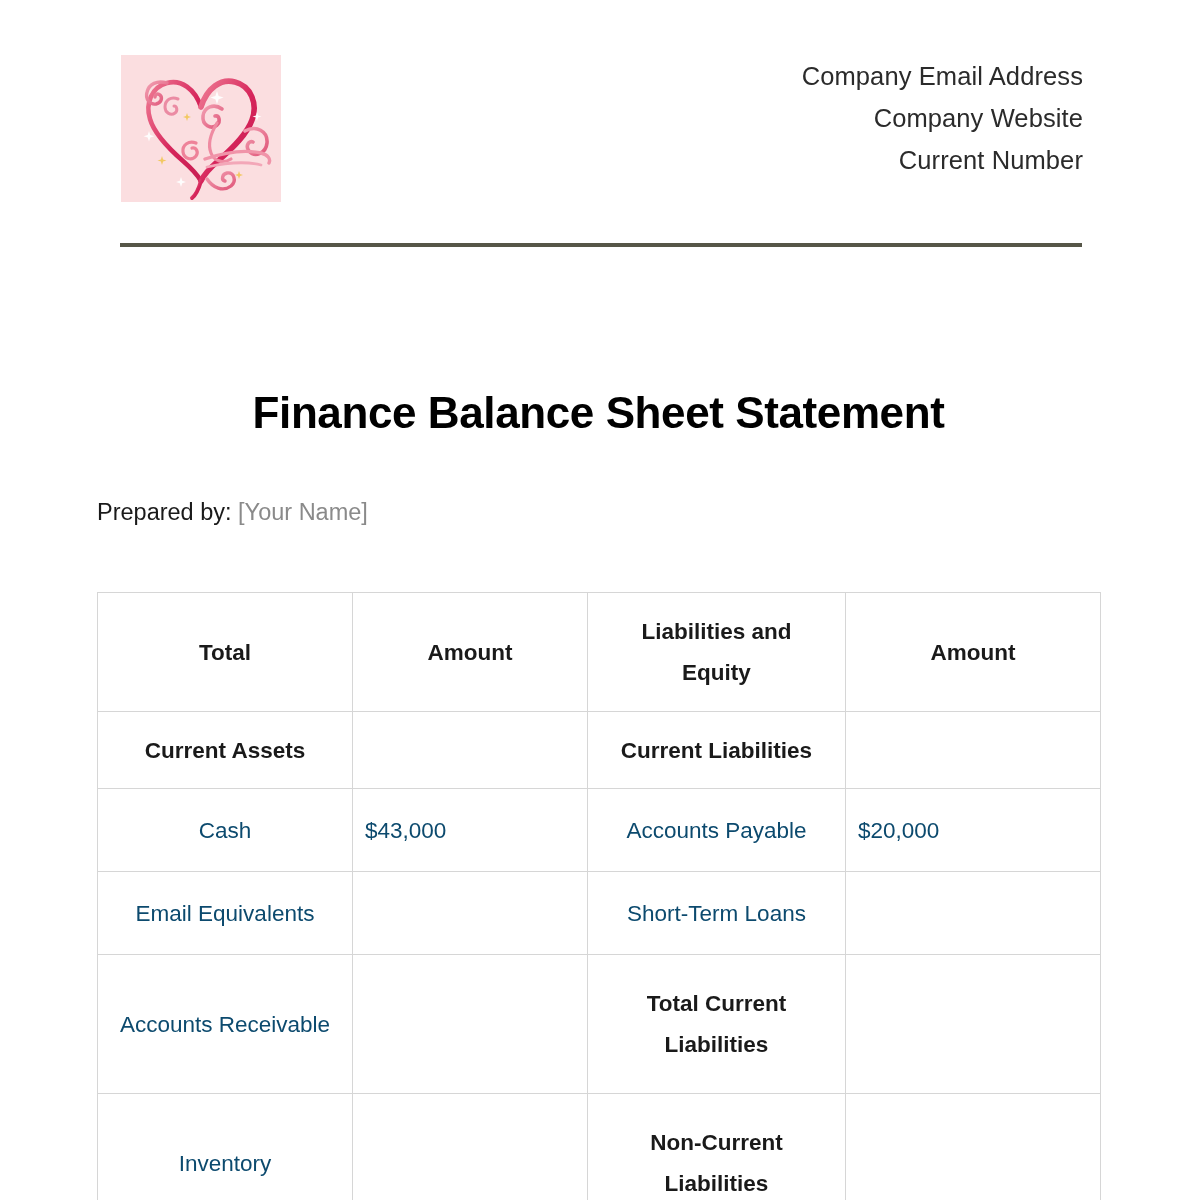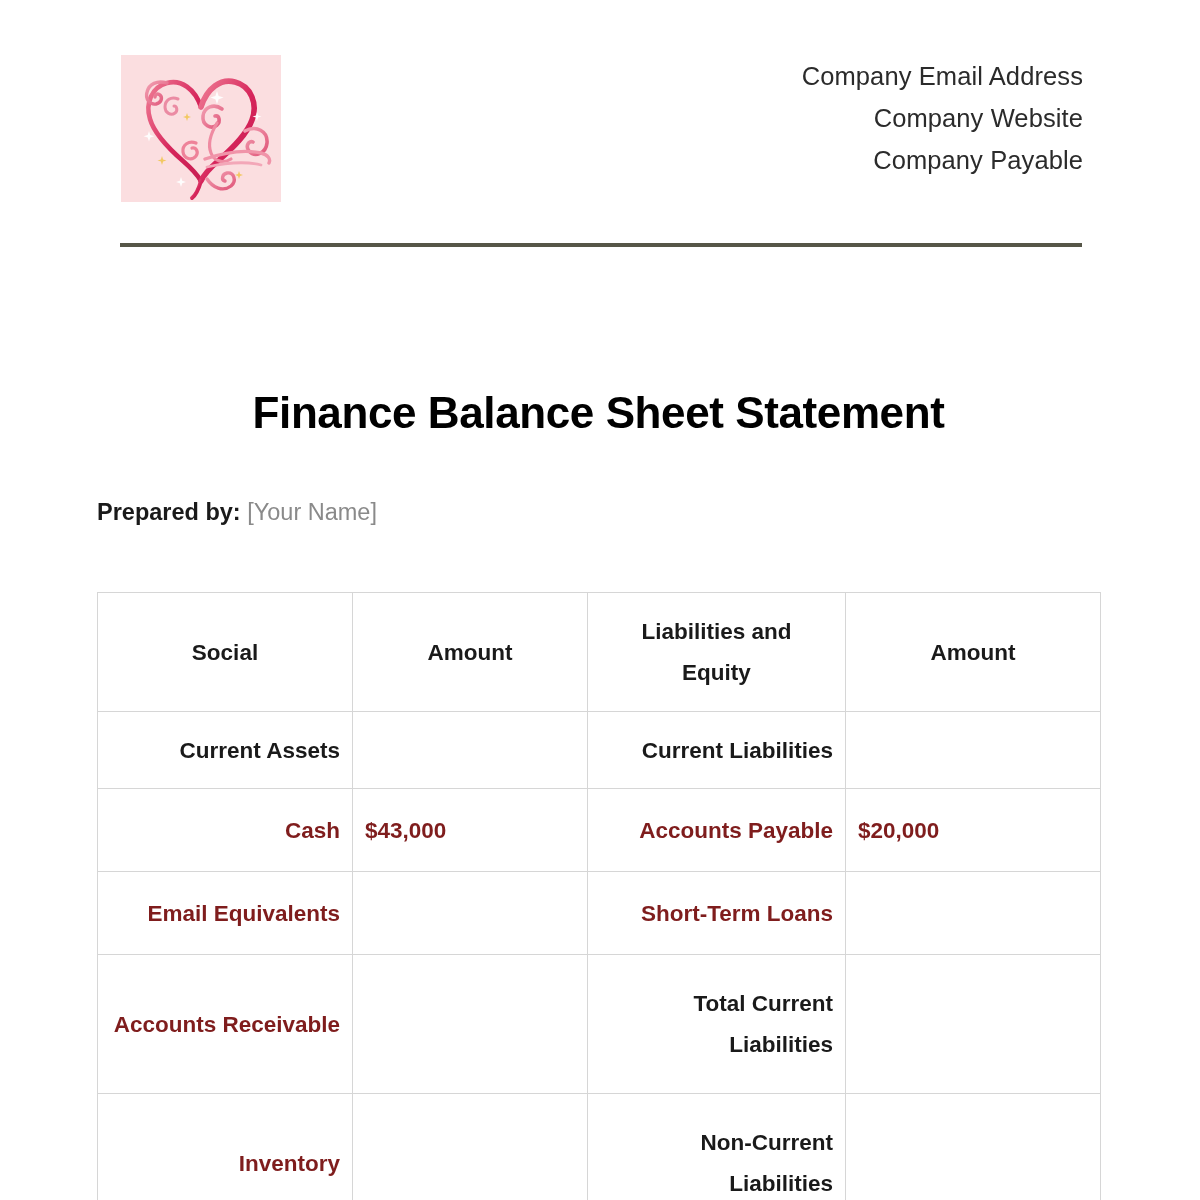--- a/index.html
+++ b/index.html
@@ -93,21 +93,21 @@
     top: 494px;
     width: 700px;
   }
   .meta-row {
     font-size: 23.5px;
     line-height: 37px;
     color: #8a8a8a;
     white-space: nowrap;
   }
   .meta-label {
-    font-weight: bold;
+    font-weight: normal;
     color: #1a1a1a;
   }
   .meta-value {
     color: #8a8a8a;
   }
 
   
   .bs-table {
     position: absolute;
     left: 97px;
@@ -121,34 +121,34 @@
   .bs-table col.c3 { width: 258px; }
   .bs-table col.c4 { width: 255px; }
 
   .bs-table td,
   .bs-table th {
     border: 1px solid #d6d6d6;
     padding: 16px 12px;
     vertical-align: middle;
     font-size: 22.5px;
     line-height: 41px;
-    color: #7f1d1d;
-    font-weight: bold;
+    color: #0c4a6e;
+    font-weight: normal;
     word-wrap: break-word;
   }
 
   .bs-table thead th {
     height: 64px;
     text-align: center;
     font-weight: bold;
     color: #1a1a1a;
     padding: 18px 34px;
   }
 
-  td.label-cell { text-align: right; }
+  td.label-cell { text-align: center; }
   td.amount-cell { text-align: left; }
 
   td.strong {
     font-weight: bold;
     color: #1a1a1a;
   }
 
   tr.r-section td { height: 44px; }
   tr.r-normal td { height: 50px; }
   tr.r-tall td { height: 106px; }
@@ -207,21 +207,21 @@
           <path d="M41 101 l1.1 3.4 3.4 1.1 -3.4 1.1 -1.1 3.4 -1.1 -3.4 -3.4 -1.1 3.4 -1.1z"></path>
           <path d="M118 116 l1 3 3 1 -3 1 -1 3 -1 -3 -3 -1 3 -1z"></path>
           <path d="M66 58 l1 3 3 1 -3 1 -1 3 -1 -3 -3 -1 3 -1z"></path>
         </g>
       </svg>
     </div>
 
     <div class="company-lines">
       <div class="company-line">Company Email Address</div>
       <div class="company-line">Company Website</div>
-      <div class="company-line">Company Payable</div>
+      <div class="company-line">Current Number</div>
     </div>
   </div>
 
   <div class="divider"></div>
 
   <div class="doc-title">Finance Balance Sheet Statement</div>
 
   <div class="meta">
     <div class="meta-row">
       <span class="meta-label">Prepared by:</span>
@@ -231,21 +231,21 @@
 
   <table class="bs-table">
     <colgroup>
       <col class="c1">
         <col class="c2">
         <col class="c3">
         <col class="c4">
     </colgroup>
     <thead>
       <tr>
-        <th>Social</th>
+        <th>Total</th>
         <th>Amount</th>
         <th>Liabilities and Equity</th>
         <th>Amount</th>
       </tr>
     </thead>
     <tbody>
         <tr class="r-section">
           <td class="label-cell strong">Current Assets</td>
           <td class="amount-cell"></td>
           <td class="label-cell strong">Current Liabilities</td>

